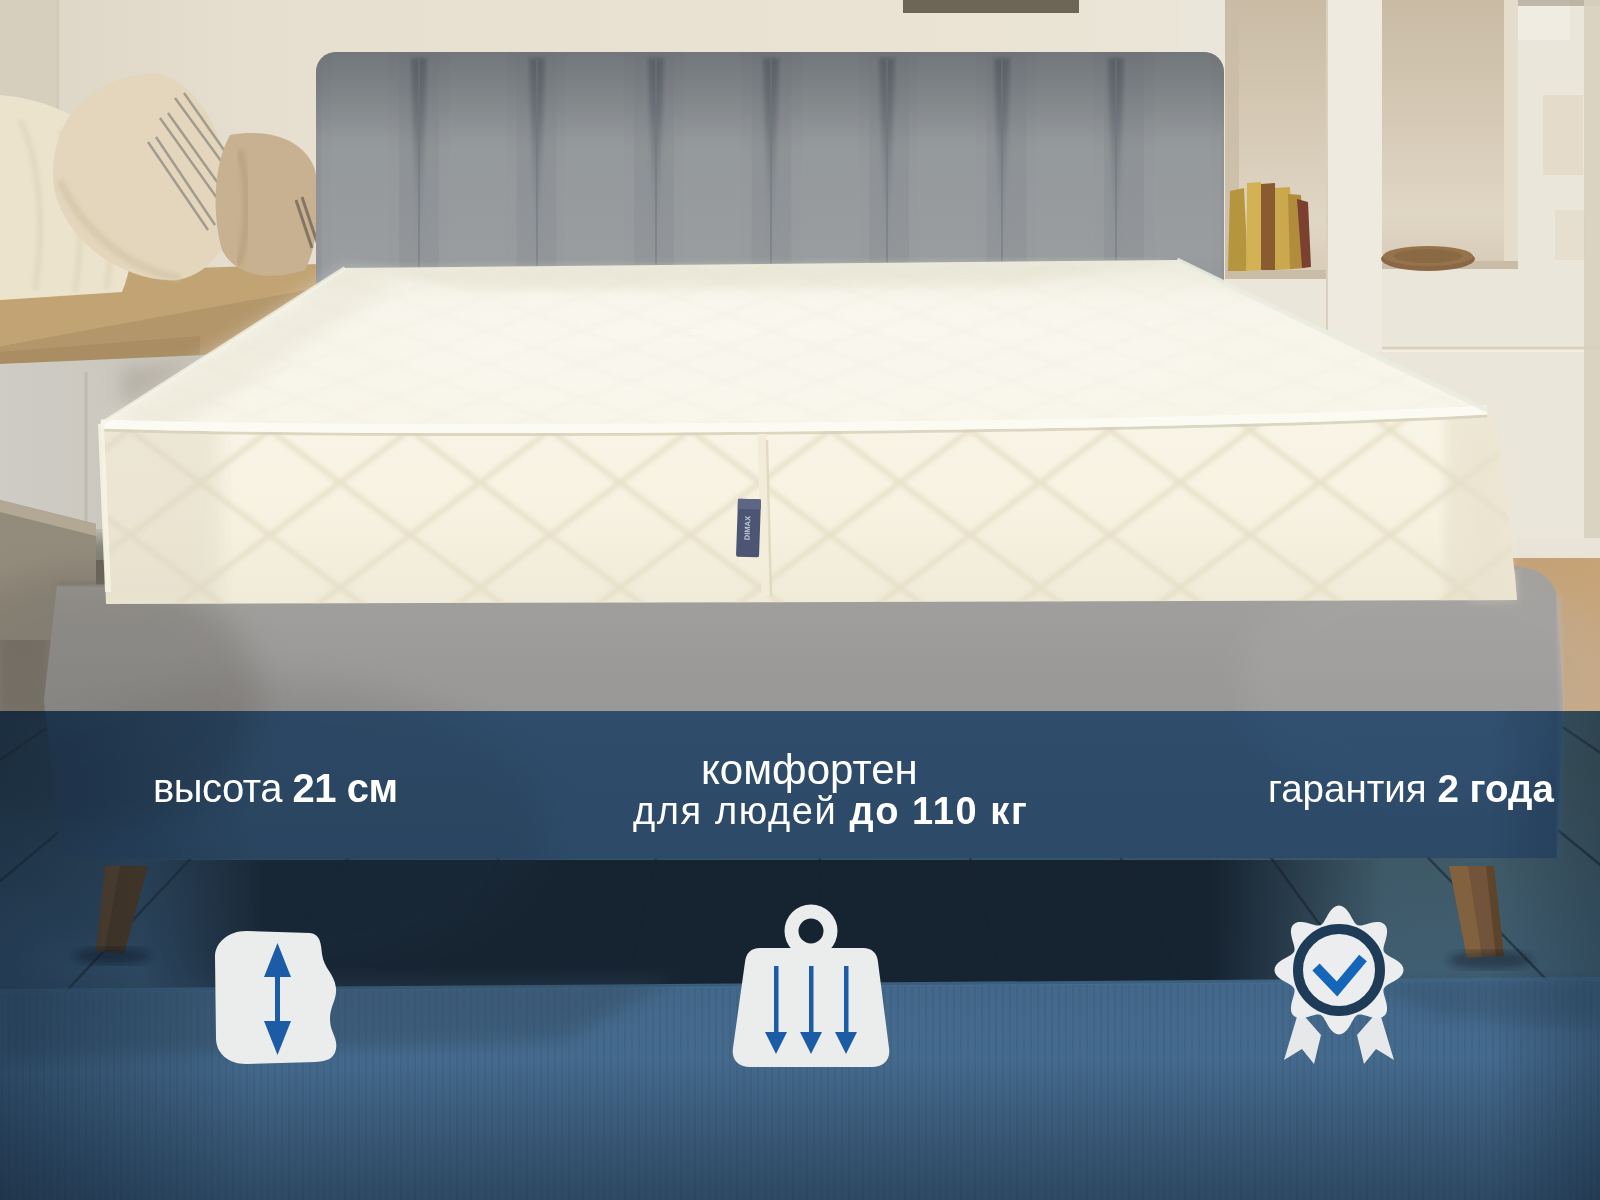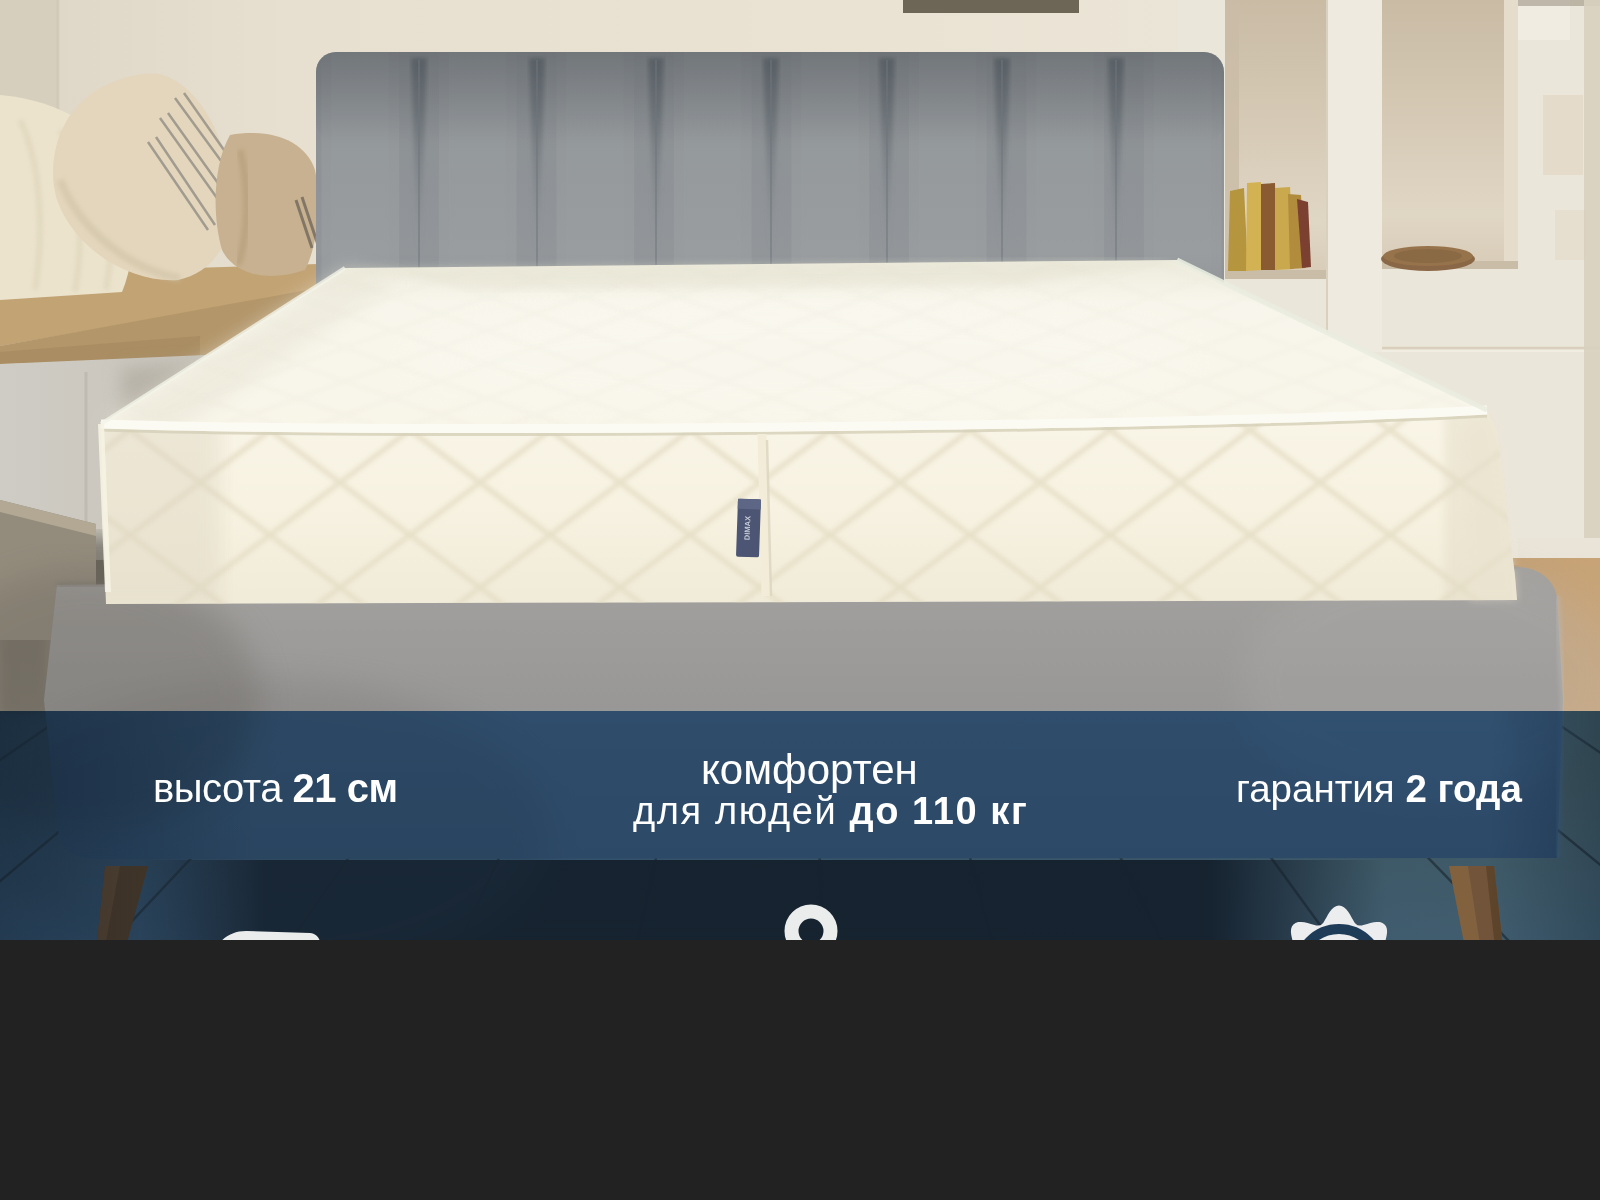--- a/index.html
+++ b/index.html
@@ -1,16 +1,16 @@
 <!DOCTYPE html>
 <html><head>
 <meta charset="utf-8">
 <style>
   html,body{margin:0;padding:0;background:#222;}
-  #page{position:relative;width:1600px;height:940px;overflow:hidden;
+  #page{position:relative;width:1600px;height:1200px;overflow:hidden;
         font-family:"Liberation Sans", sans-serif;}
   .txt{position:absolute;color:#ffffff;white-space:nowrap;line-height:1;}
   .txt b{font-weight:700;}
 </style>
 </head>
 <body>
 <div id="page">
 
 <svg width="1600" height="1200" viewBox="0 0 1600 1200" style="position:absolute;left:0;top:0;">
 <defs>
@@ -459,14 +459,14 @@
   <path d="M1316,967 L1337,989 L1363,958" fill="none" stroke="#1565b8" stroke-width="10"></path>
 </g>
 </svg>
 
 <div class="txt" id="t-left" style="left:153px;top:768px;font-size:40px;letter-spacing:-0.5px;">высота <b>21 см</b></div>
 
 <div class="txt" id="t-c1" style="left:701px;top:749px;font-size:42px;">комфортен</div>
 
 <div class="txt" id="t-c2" style="left:633px;top:792px;font-size:38px;letter-spacing:1.6px;">для людей <b>до 110 кг</b></div>
 
-<div class="txt" id="t-right" style="left:1236px;top:770px;font-size:38.5px;">гарантия <b>2 года</b></div>
+<div class="txt" id="t-right" style="left:1268px;top:770px;font-size:38.5px;">гарантия <b>2 года</b></div>
 </div>
 
 </body></html>

